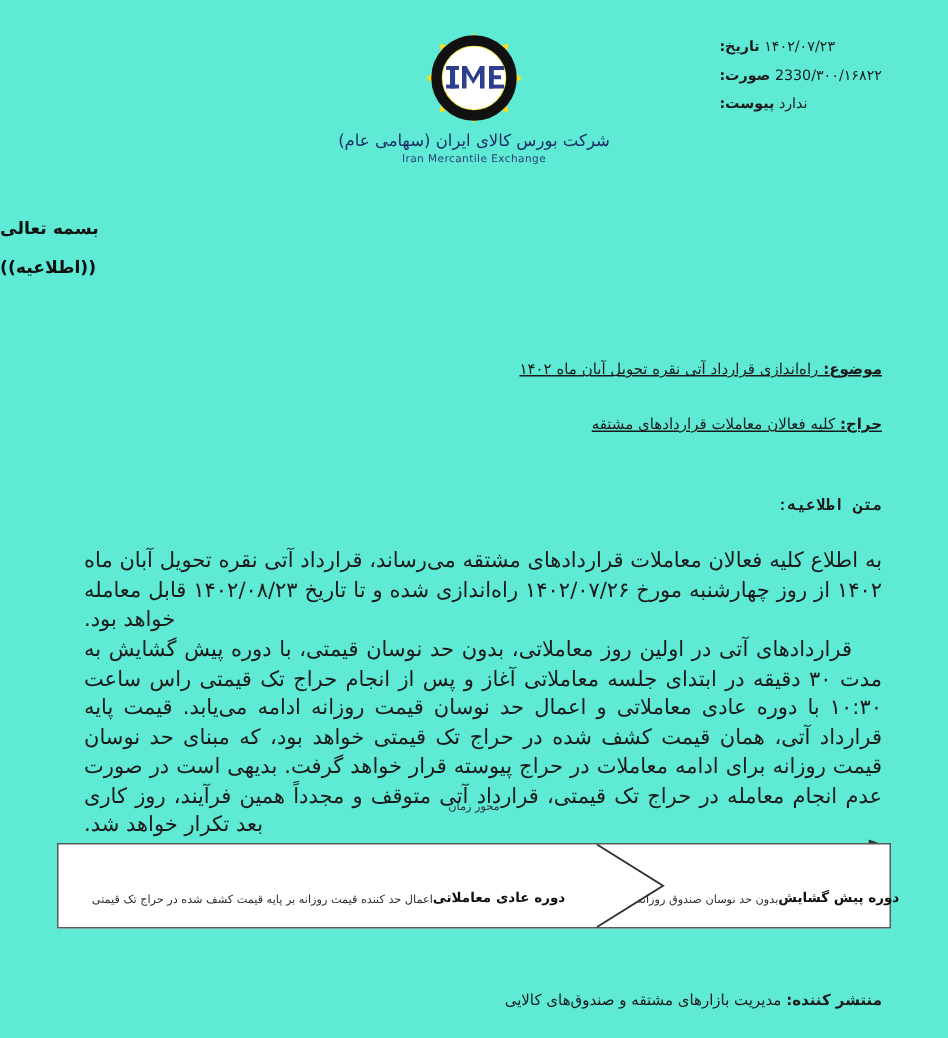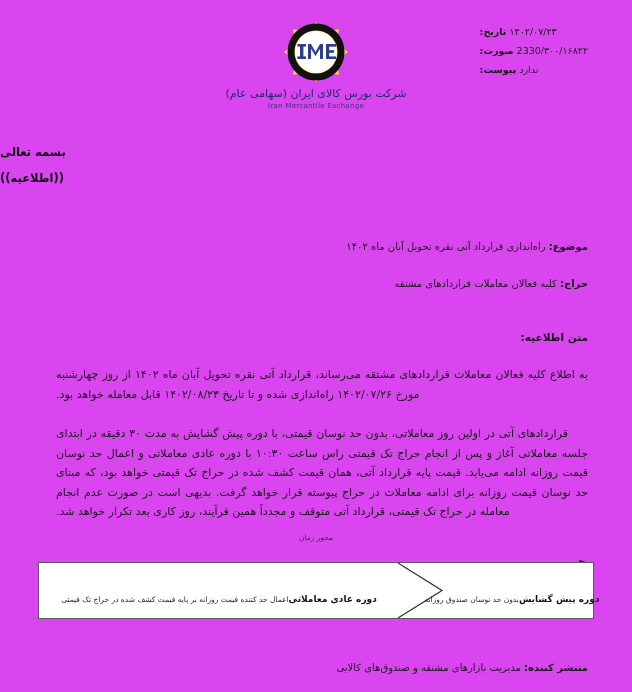--- a/index.html
+++ b/index.html
@@ -13,21 +13,21 @@
     position: relative;
     overflow: hidden;
     font-family: "DejaVu Sans", "Liberation Sans", sans-serif;
     color: #1a1a1a;
     direction: rtl;
   }
 
   .page {
     position: absolute;
     inset: 0;
-    background: #d946ef;
+    background: #5eead4;
   }
 
   
   .header {
     position: absolute;
     top: 0;
     left: 0;
     right: 0;
     height: 135px;
   }
@@ -110,45 +110,47 @@
 
   
   .field-line {
     position: absolute;
     right: 44px;
     left: 44px;
     text-align: right;
     font-size: 10px;
     line-height: 17px;
     white-space: nowrap;
+    text-decoration: underline;
   }
   .field-line .fl-label {
     font-weight: bold;
   }
   .field-line .fl-value {
     font-weight: normal;
   }
   #subject-line { top: 238px; }
   #audience-line { top: 275px; }
 
   
   .body-heading {
     position: absolute;
     top: 331px;
     right: 44px;
     font-size: 10.5px;
     font-weight: bold;
+    font-family: Liberation Mono, monospace;
   }
   .para {
     position: absolute;
     right: 44px;
     left: 44px;
     text-align: justify;
     text-align-last: left;
-    font-size: 11px;
+    font-size: 14px;
     line-height: 19.5px;
     color: #1a1a1a;
     text-indent: 0;
     margin-left: 12px;
   }
   #para-1 {
     top: 365px;
   }
   #para-2 {
     top: 424px;

